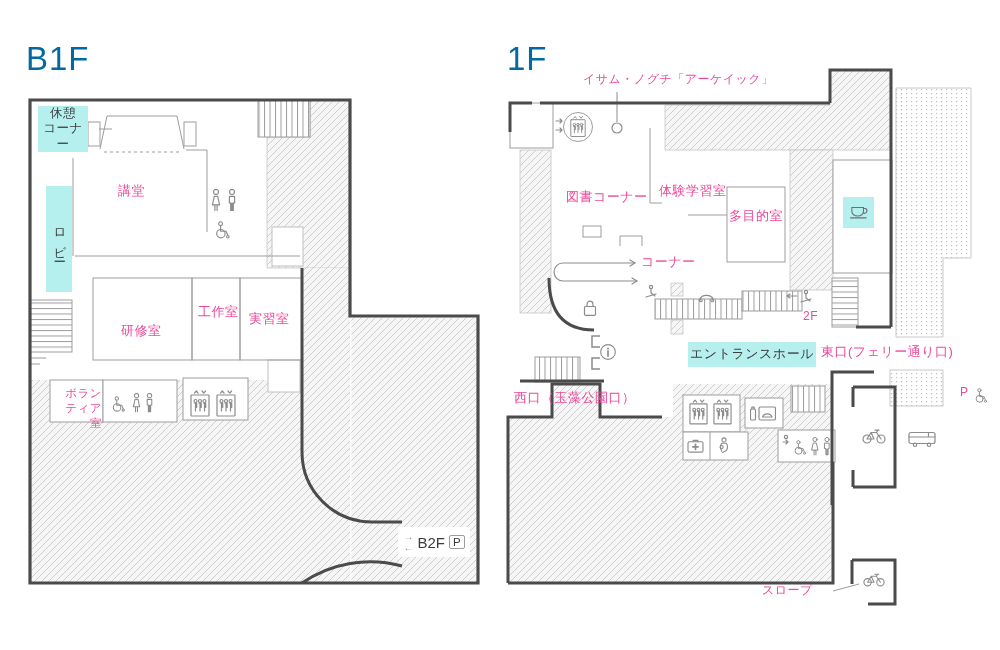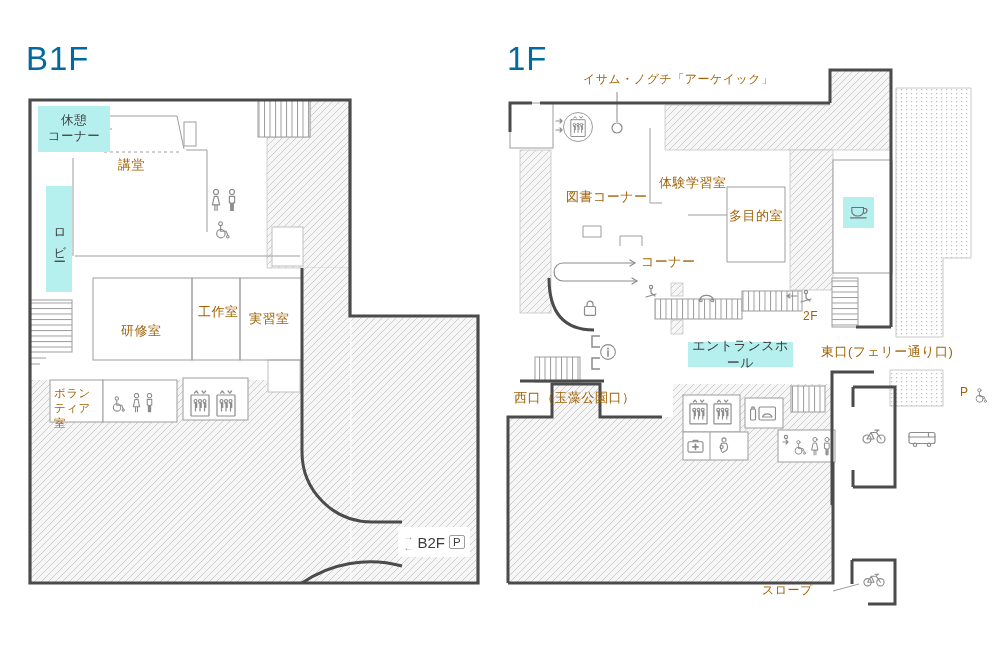--- a/index.html
+++ b/index.html
@@ -1,18 +1,18 @@
 <!DOCTYPE html>
 <html><head>
 <meta charset="utf-8">
 <style>
   html,body{margin:0;padding:0;background:#fff;font-family:"Liberation Sans",sans-serif;}
   .canvas{position:relative;width:1000px;height:650px;background:#fff;overflow:hidden;color:#3d3d3f;}
   .plan{position:absolute;left:0;top:0;z-index:1;}
-  .lbl{position:absolute;z-index:3;font-size:13px;color:#a16207;white-space:pre-line;line-height:1.3;letter-spacing:.5px;}
+  .lbl{position:absolute;z-index:3;font-size:13px;color:#ec4899;white-space:pre-line;line-height:1.3;letter-spacing:.5px;}
   .title{font-size:33px;color:#0369a1;letter-spacing:1px;}
   .hl{position:absolute;z-index:3;background:#b5f0ef;display:flex;align-items:center;justify-content:center;text-align:center;white-space:pre-line;color:#3d3d3f;line-height:1.25;letter-spacing:.5px;}
   .vert{writing-mode:vertical-rl;text-orientation:upright;letter-spacing:3px;}
   .b2fbox{position:absolute;z-index:3;background:#fff;display:flex;align-items:center;justify-content:center;gap:4px;}
   .arr{font-size:10px;line-height:1.15;color:#8c8c8c;white-space:pre-line;}
   .pbox{display:inline-block;border:1.3px solid #9d9d9d;border-radius:2px;padding:0 3px;font-size:11.5px;color:#3d3d3f;}
   .small{font-size:12px;}
   svg .ic{stroke:#8c8c8c;fill:none;stroke-width:1.2;stroke-linecap:round;stroke-linejoin:round;}
 </style>
 </head>
@@ -315,43 +315,43 @@
     <path d="M832,505 V372 H874"></path>
     <path d="M853,387 H895 V487 H853 M853,387 V407 M853,470 V487"></path>
     <path d="M852,560 H895 V604 H868 M852,560 V584"></path>
   </g>
 </g>
 </svg>
 
 <div class="lbl title" style="left:26px;top:38px">B1F</div>
 <div class="lbl title" style="left:507px;top:38px">1F</div>
 
-<div class="hl" style="left:38px;top:106px;width:72px;height:46px;font-size:12.5px">休憩
+<div class="hl" style="left:38px;top:106px;width:50px;height:46px;font-size:12.5px">休憩
 コーナー</div>
 <div class="hl vert" style="left:46px;top:186px;width:26px;height:106px;font-size:12.5px">ロビー</div>
-<div class="lbl" style="left:118px;top:157px">講堂</div>
+<div class="lbl" style="left:118px;top:183px">講堂</div>
 <div class="lbl" style="left:121px;top:323px">研修室</div>
 <div class="lbl" style="left:198px;top:304px">工作室</div>
 <div class="lbl" style="left:249px;top:311px">実習室</div>
-<div class="lbl" style="left:54px;top:386px;width:48px;text-align:left;font-size:11.5px">ボラン
+<div class="lbl" style="left:54px;top:386px;width:48px;text-align:right;font-size:11.5px">ボラン
 ティア室</div>
 
 <div class="b2fbox" style="left:399px;top:528px;width:70px;height:28px">
   <span class="arr">→
 ←</span>
   <span style="font-size:15px">B2F</span>
   <span class="pbox">P</span>
 </div>
 
 <div class="lbl small" style="left:583px;top:72px">イサム・ノグチ「アーケイック」</div>
 <div class="lbl" style="left:566px;top:189px">図書コーナー</div>
-<div class="lbl" style="left:659px;top:175px">体験学習室</div>
+<div class="lbl" style="left:659px;top:183px">体験学習室</div>
 <div class="lbl" style="left:729px;top:208px">多目的室</div>
 <div class="lbl" style="left:641px;top:254px">コーナー</div>
-<div class="hl" style="left:688px;top:342px;width:105px;height:25px;font-size:13px">エントランスホール</div>
+<div class="hl" style="left:688px;top:342px;width:128px;height:25px;font-size:13px">エントランスホール</div>
 <div class="lbl small" style="left:803px;top:309px">2F</div>
 <div class="lbl" style="left:514px;top:390px">西口（玉藻公園口）</div>
 <div class="lbl" style="left:821px;top:344px">東口(フェリー通り口)</div>
 <div class="lbl small" style="left:762px;top:583px">スロープ</div>
 <div class="lbl small" style="left:960px;top:385px">P</div>
 
 <div class="hl" style="left:843px;top:197px;width:31px;height:31px">
   <svg width="22" height="17" viewBox="0 0 24 19">
     <g stroke="#6e6e70" fill="none" stroke-width="1.2" stroke-linecap="round">
       <path d="M4,4 H17 V8.5 A6.5,5 0 0 1 4,8.5 Z"></path>

